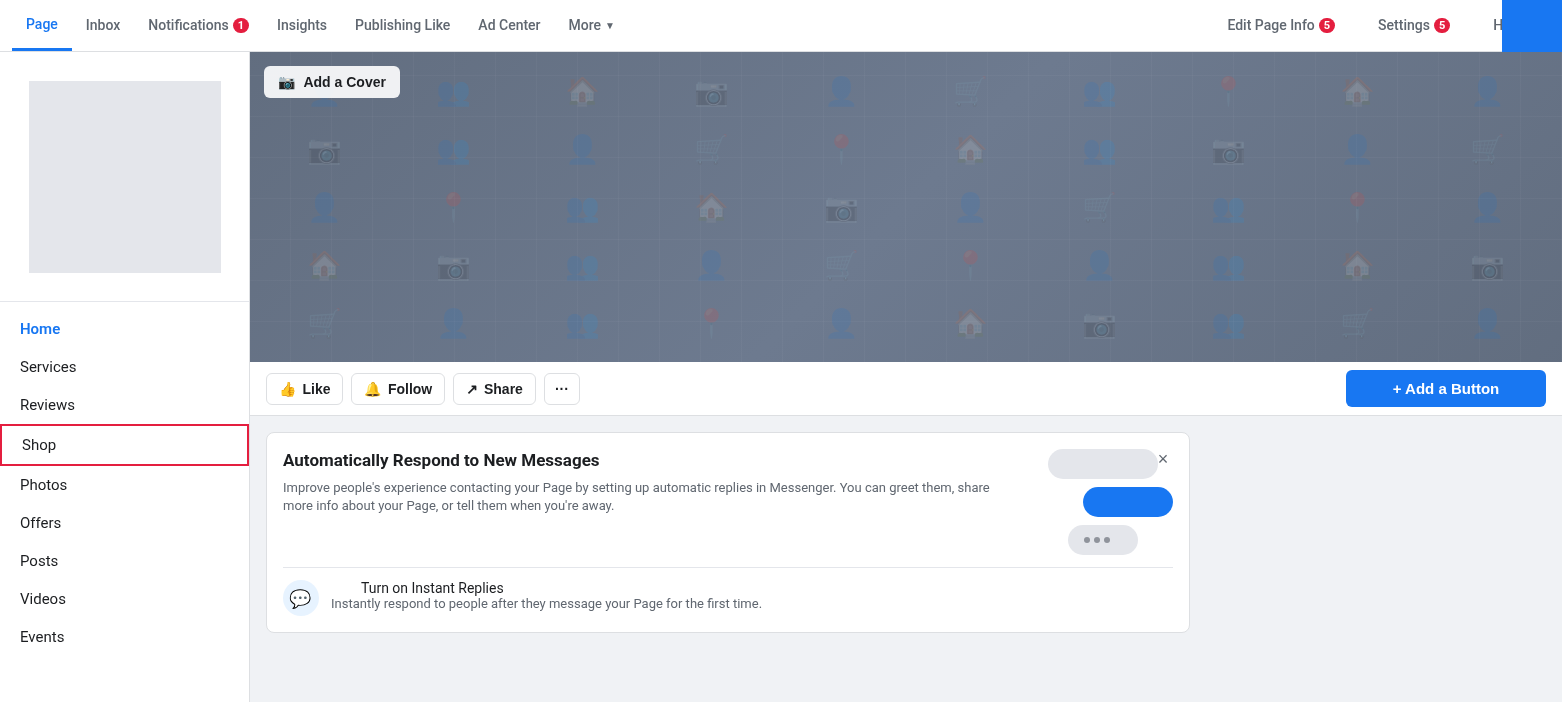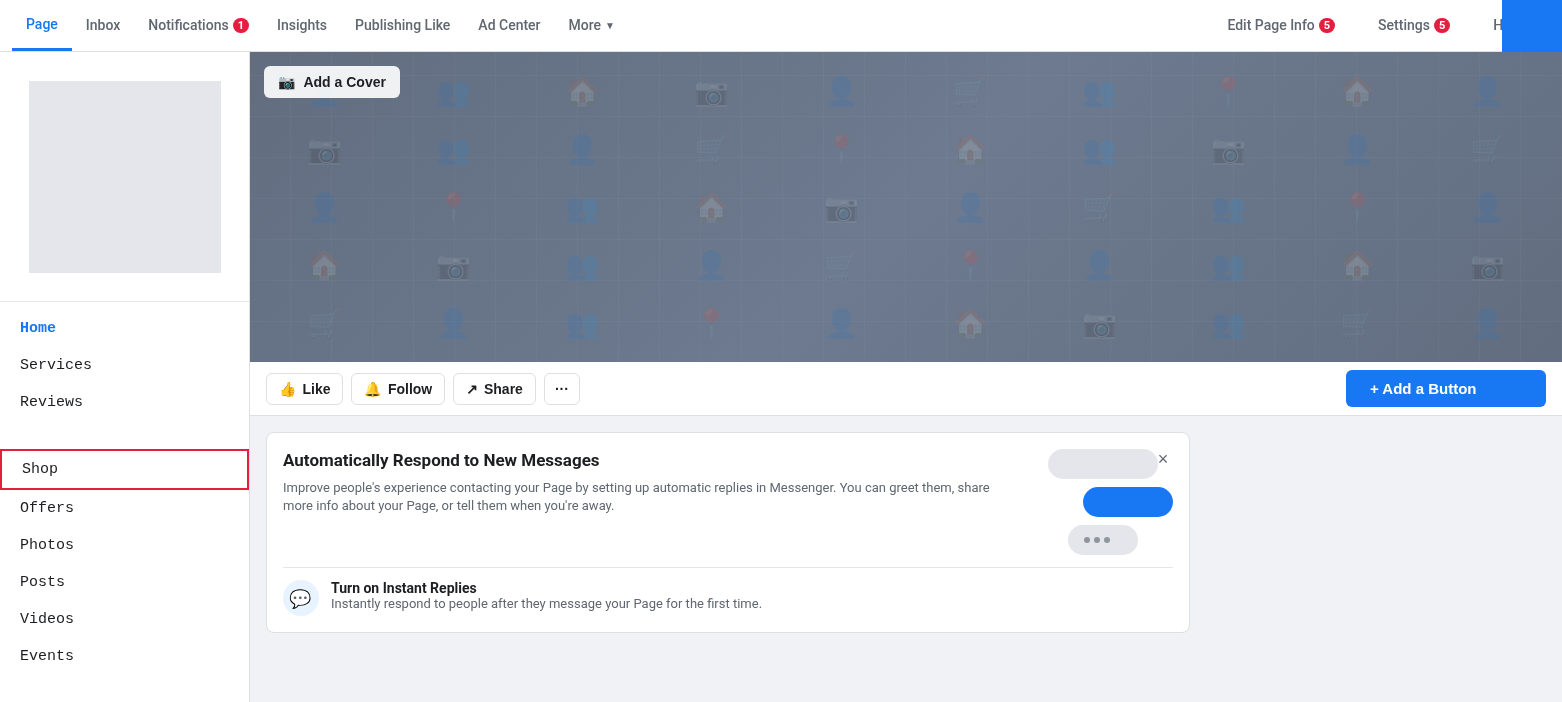--- a/index.html
+++ b/index.html
@@ -100,21 +100,20 @@
     }
     .sidebar-nav-item {
       display: flex;
       align-items: flex-end;
       padding: 10px 20px;
       cursor: pointer;
       font-size: 15px;
       color: #1c1e21;
       font-weight: 400;
       border-radius: 0;
-      font-family: Liberation Mono, monospace;
     }
     .sidebar-nav-item.active {
       color: #1877f2;
       font-weight: 600;
     }
     .sidebar-nav-item.highlighted {
       border: 2px solid #e41e3f;
       background: #fff;
     }
 
@@ -218,20 +217,21 @@
       border: none;
       border-radius: 6px;
       padding: 10px 24px;
       font-size: 15px;
       font-weight: 600;
       cursor: pointer;
       display: flex;
       align-items: center;
       gap: 6px;
       min-width: 200px;
+      justify-content: center;
     }
 
     
     .page-content {
       display: flex;
       gap: 16px;
       padding: 16px;
     }
     .main-column {
       flex: 1;
@@ -332,22 +332,23 @@
       background: #e7f3ff;
       border-radius: 50%;
       display: flex;
       align-items: center;
       justify-content: center;
       color: #1877f2;
       font-size: 18px;
       flex-shrink: 0;
     }
     .instant-replies-text .title {
-      font-weight: 700;
+      font-weight: 400;
       font-size: 14px;
+      margin-left: 30px;
     }
     .instant-replies-text .desc {
       font-size: 13px;
       color: #606770;
     }
 
     
     .corner-blue {
       position: fixed;
       top: 0;
@@ -420,29 +421,29 @@
       </div>
       <div class="sidebar-nav-item">
         <span>Services</span>
       </div>
       <div class="sidebar-nav-item">
         <span>Reviews</span>
       </div>
 
       <div style="position:relative; display:flex; align-items:center;">
 
-        <div class="sidebar-nav-item highlighted" style="flex:1;margin-top:28px;">
+        <div class="sidebar-nav-item highlighted" style="flex:1;">
           <span>Shop</span>
         </div>
       </div>
       <div class="sidebar-nav-item">
+        <span>Photos</span>
+      </div>
+      <div class="sidebar-nav-item">
         <span>Offers</span>
-      </div>
-      <div class="sidebar-nav-item">
-        <span>Photos</span>
       </div>
       <div class="sidebar-nav-item">
         <span>Posts</span>
       </div>
       <div class="sidebar-nav-item">
         <span>Videos</span>
       </div>
       <div class="sidebar-nav-item">
         <span>Events</span>
       </div>

